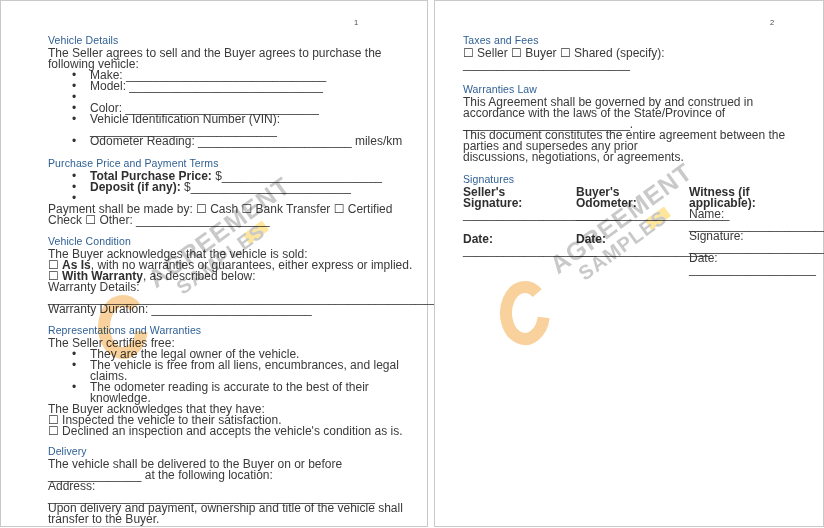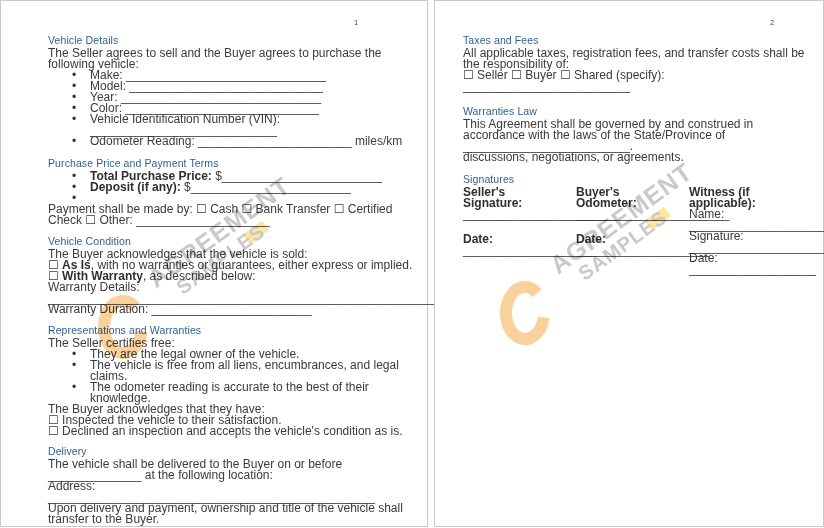--- a/index.html
+++ b/index.html
@@ -68,21 +68,21 @@
 <div class="canvas">
 
   <div class="page page-1">
     <div class="pagenum">1</div>
 
     <div class="content">
       <div class="h mt-first">Vehicle Details</div>
       <div class="t">The Seller agrees to sell and the Buyer agrees to purchase the following vehicle:</div>
       <div class="t bl"><span class="mk">•</span><span class="tx">Make: ______________________________</span></div>
       <div class="t bl"><span class="mk">•</span><span class="tx">Model: _____________________________</span></div>
-      <div class="t bl"><span class="mk">•</span><span class="tx">Year: ______________________________</span></div>
+      <div class="t bl"><span class="mk">•</span></div>
       <div class="t bl"><span class="mk">•</span><span class="tx">Color: _____________________________</span></div>
       <div class="t bl"><span class="mk">•</span><span class="tx">Vehicle Identification Number (VIN): ____________________________</span></div>
       <div class="t bl"><span class="mk">•</span><span class="tx">Odometer Reading: _______________________ miles/km</span></div>
 
       <div class="h">Purchase Price and Payment Terms</div>
       <div class="t bl"><span class="mk">•</span><span class="tx"><b>Total Purchase Price:</b><span> $________________________</span></span></div>
       <div class="t bl"><span class="mk">•</span><span class="tx"><b>Deposit (if any):</b><span> $________________________</span></span></div>
       <div class="t bl"><span class="mk">•</span></div>
       <div class="t">Payment shall be made by: ☐ Cash ☐ Bank Transfer ☐ Certified Check ☐ Other: ____________________</div>
 
@@ -119,27 +119,27 @@
         <span class="wm-l2">SAMPLES</span>
       </div>
     </div>
   </div>
 
   <div class="page page-2">
     <div class="pagenum">2</div>
 
     <div class="content">
       <div class="h mt-first">Taxes and Fees</div>
-      <div class="t">All applicable taxes, registration fees, and transfer costs shall be the responsibility of:</div>
       <div class="t">☐ Seller ☐ Buyer ☐ Shared (specify): _________________________</div>
 
       <div class="h mt-13">Warranties Law</div>
       <div class="t">This Agreement shall be governed by and construed in accordance with the laws of the State/Province of</div>
       <div class="t">_________________________.</div>
 
+      <div class="t">This document constitutes the entire agreement between the parties and supersedes any prior</div>
       <div class="t">discussions, negotiations, or agreements.</div>
 
       <div class="h">Signatures</div>
       <div class="sigrow">
         <div class="sigcol">
           <div class="t"><b>Seller's Signature:</b></div>
           <div class="t">_______________________</div>
           <div class="t sig-date"><b>Date:</b><span> ____________________</span></div>
         </div>
         <div class="sigcol">

